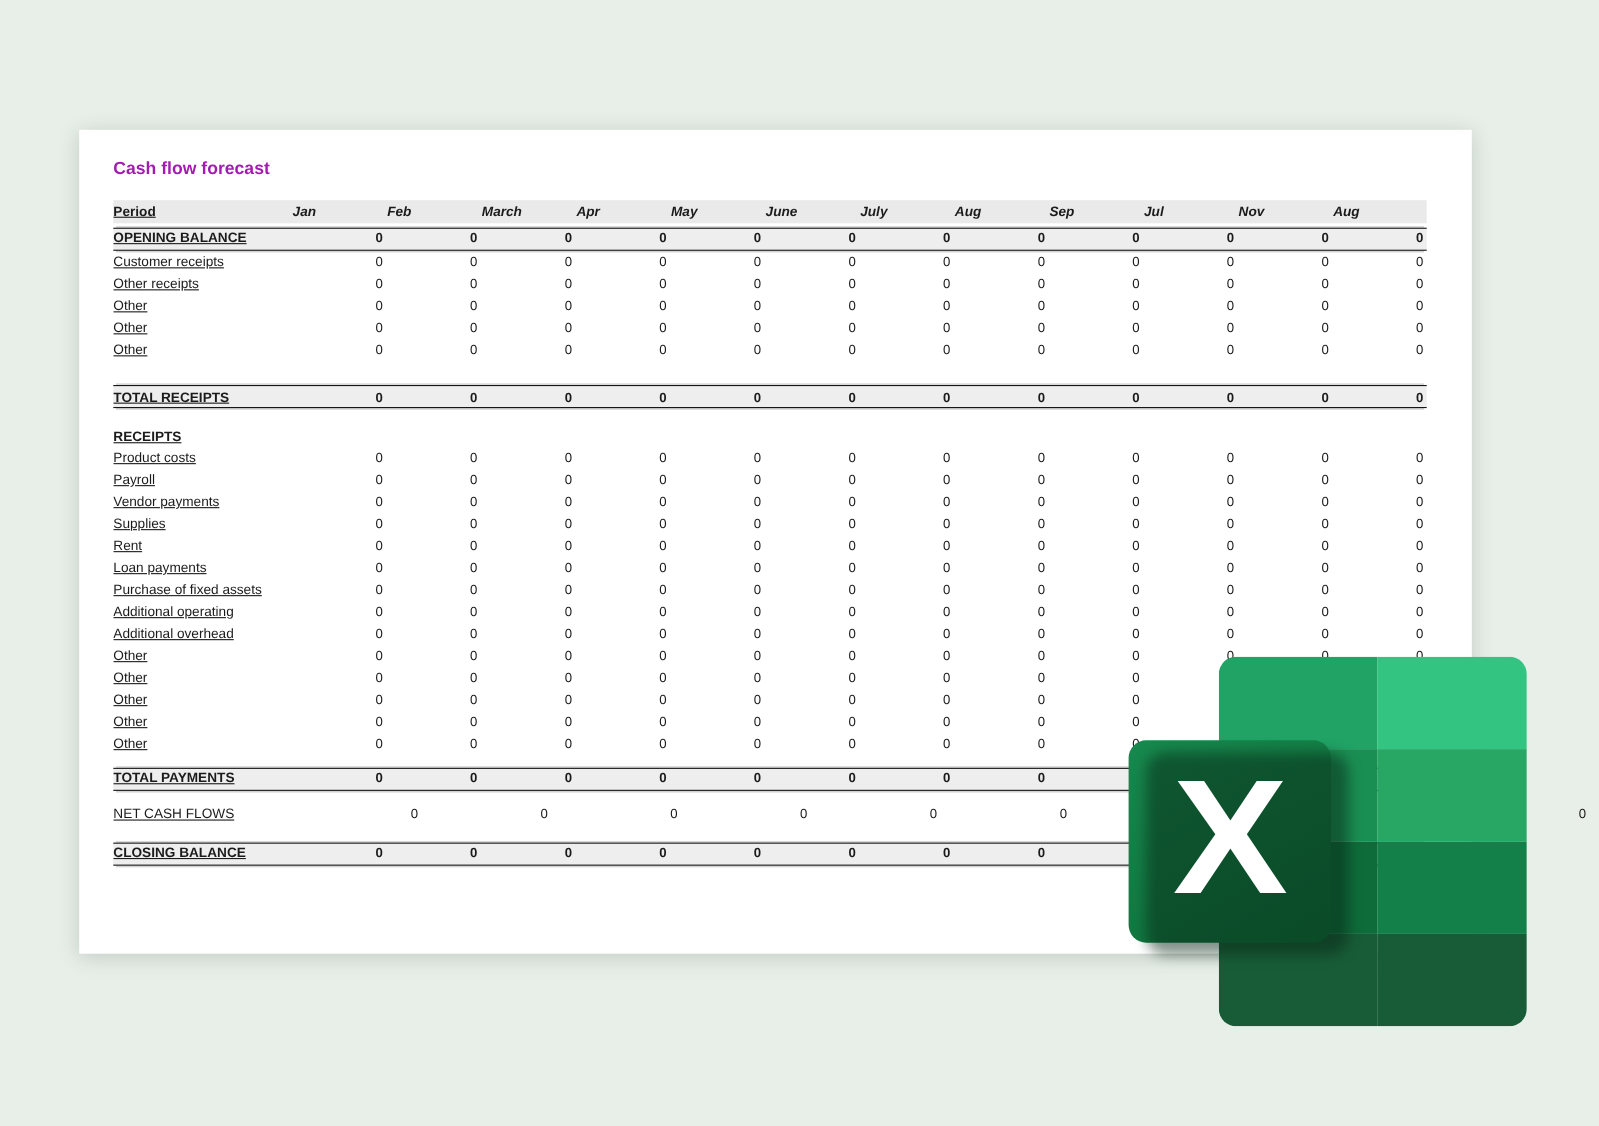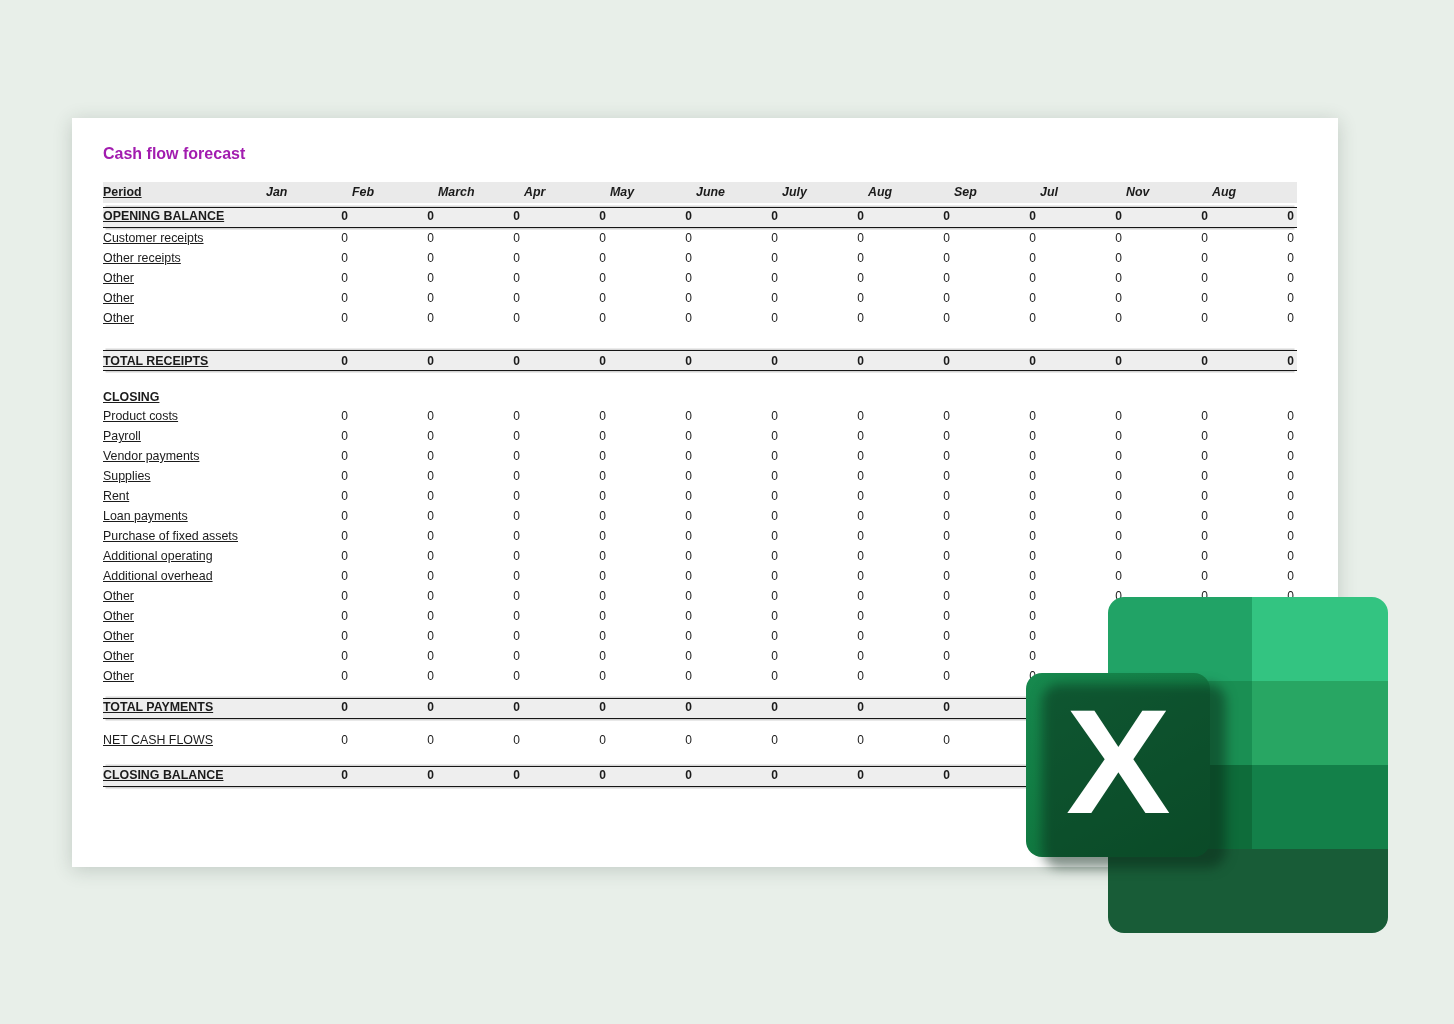--- a/index.html
+++ b/index.html
@@ -186,21 +186,21 @@
           <div class="cell">0</div>
           <div class="cell">0</div>
           <div class="cell">0</div>
           <div class="cell">0</div>
           <div class="cell">0</div>
           <div class="cell">0</div>
           <div class="cell">0</div>
           <div class="cell">0</div>
         </div>
         <div class="row section" style="margin-top: 17px;">
-          <div class="label">CLOSING</div>
+          <div class="label">RECEIPTS</div>
         </div>
         <div class="row item">
           <div class="label">Product costs</div>
           <div class="cell">0</div>
           <div class="cell">0</div>
           <div class="cell">0</div>
           <div class="cell">0</div>
           <div class="cell">0</div>
           <div class="cell">0</div>
           <div class="cell">0</div>
@@ -413,21 +413,21 @@
           <div class="cell">0</div>
           <div class="cell">0</div>
           <div class="cell">0</div>
           <div class="cell">0</div>
           <div class="cell">0</div>
           <div class="cell">0</div>
           <div class="cell">0</div>
           <div class="cell">0</div>
           <div class="cell">0</div>
         </div>
-        <div class="row item" style="margin-top: 11px;">
+        <div class="row item" style="margin-top: 11px; gap: 32px;">
           <div class="label">NET CASH FLOWS</div>
           <div class="cell">0</div>
           <div class="cell">0</div>
           <div class="cell">0</div>
           <div class="cell">0</div>
           <div class="cell">0</div>
           <div class="cell">0</div>
           <div class="cell">0</div>
           <div class="cell">0</div>
           <div class="cell">0</div>

